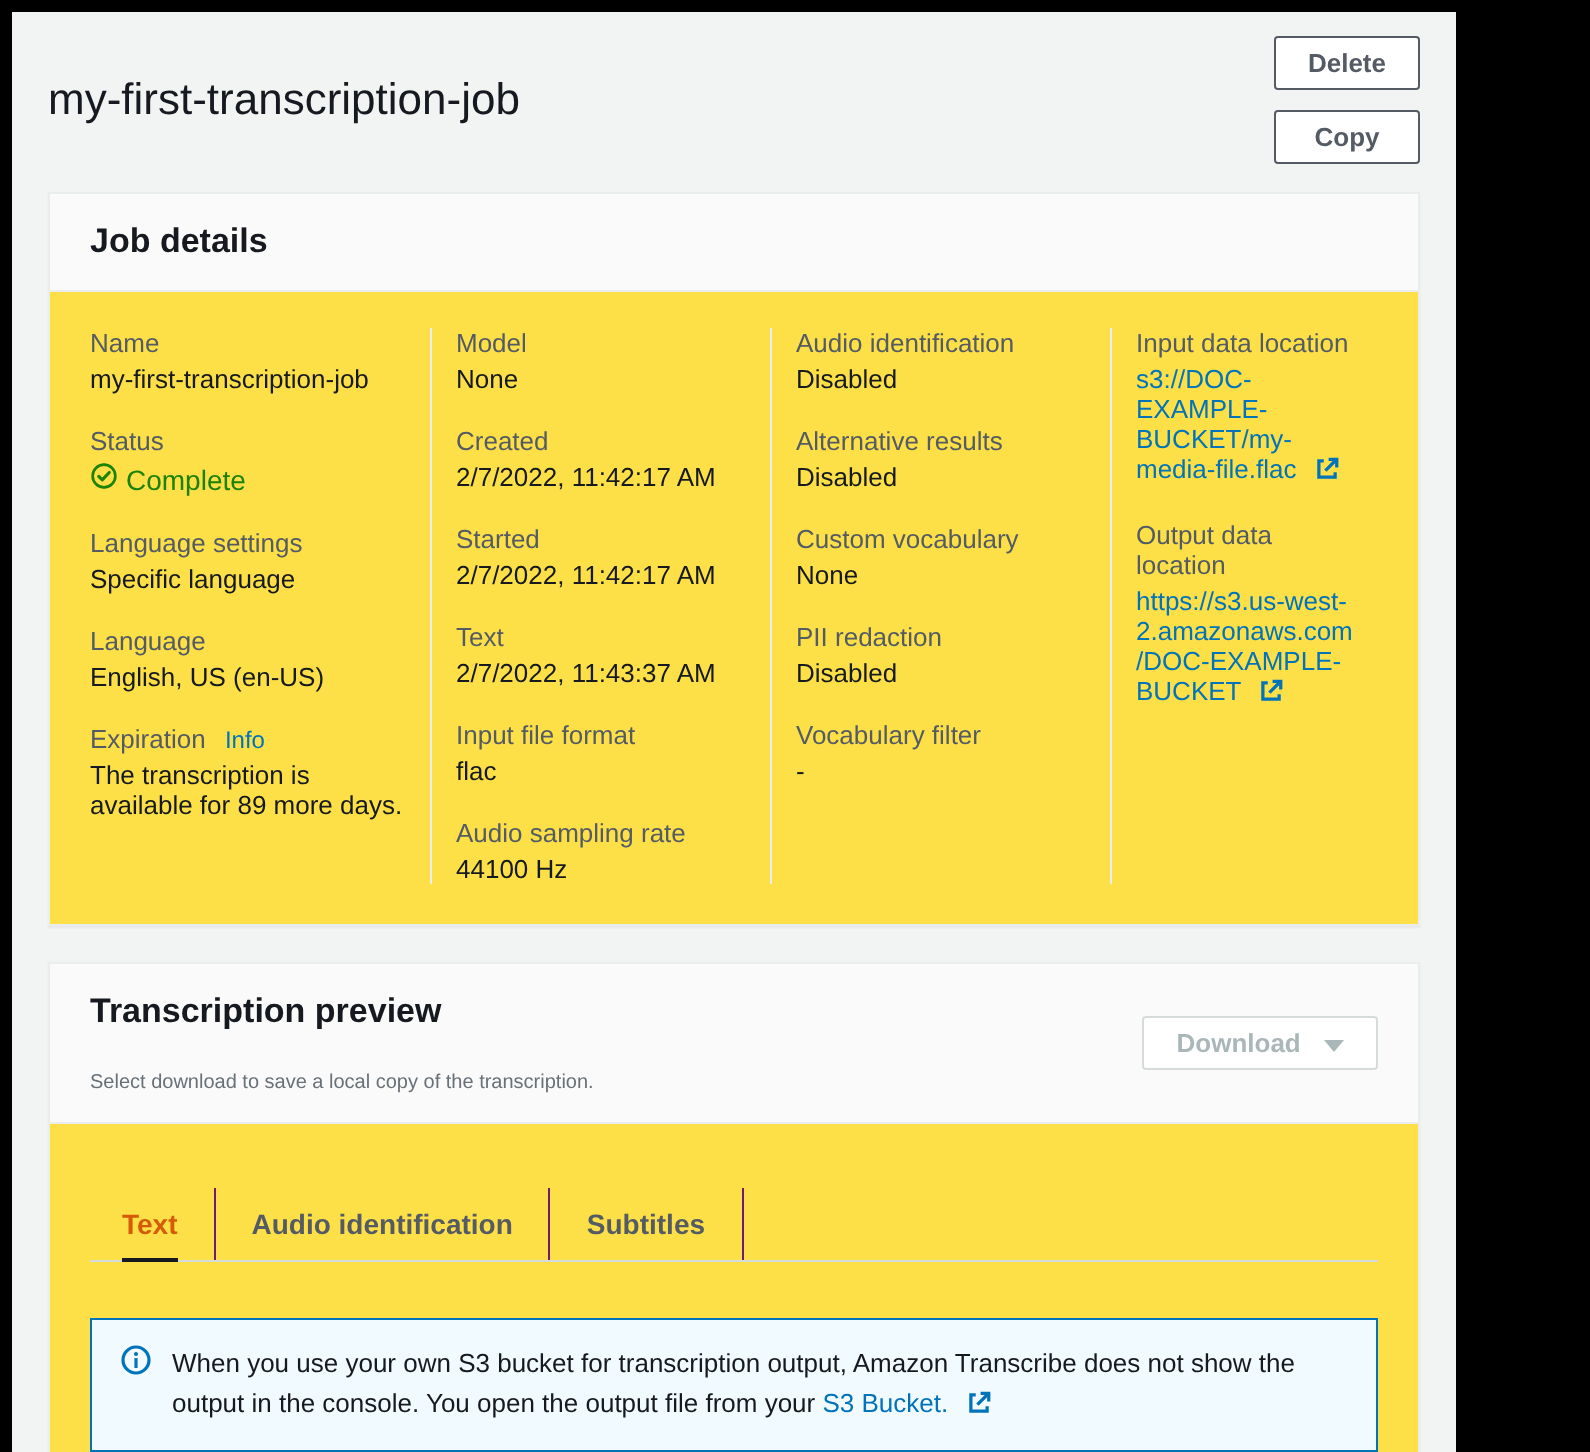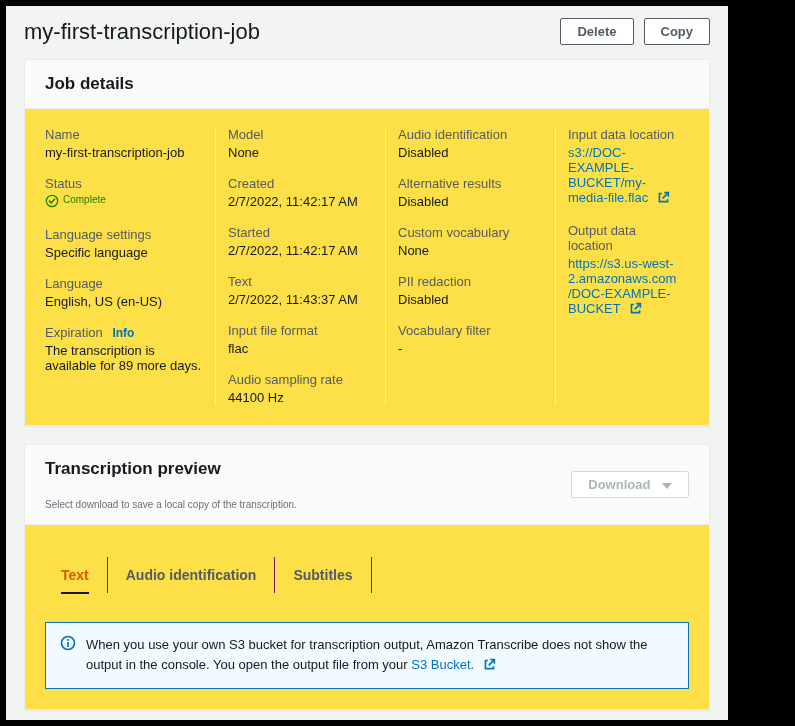--- a/index.html
+++ b/index.html
@@ -21,21 +21,21 @@
     align-items: center;
     justify-content: space-between;
     padding: 12px 18px 14px 18px;
     background: #f2f3f3;
   }
   .page-title {
     font-size: 22px;
     font-weight: 400;
     color: #16191f;
   }
-  .header-actions { display: flex; gap: 10px; }
+  .header-actions { display: flex; gap: 10px; flex-direction: column; }
   .btn {
     background: #fff;
     border: 1px solid #545b64;
     color: #545b64;
     font-weight: 700;
     font-size: 13px;
     padding: 5px 16px;
     cursor: pointer;
     border-radius: 2px;
   }
@@ -98,29 +98,29 @@
     margin-bottom: 3px;
   }
   .field-value {
     font-size: 13px;
     color: #16191f;
     word-break: break-word;
   }
   .info-link {
     color: #0073bb;
     font-size: 12px;
-    font-weight: 700;
+    font-weight: 400;
     margin-left: 6px;
     cursor: pointer;
   }
   .status-complete {
     color: #1d8102;
-    font-size: 10px;
+    font-size: 14px;
     display: inline-flex;
-    align-items: flex-start;
+    align-items: center;
     gap: 4px;
   }
   .status-complete svg { width: 14px; height: 14px; }
   .link {
     color: #0073bb;
     text-decoration: none;
     cursor: pointer;
   }
   .ext-icon {
     display: inline-block;

